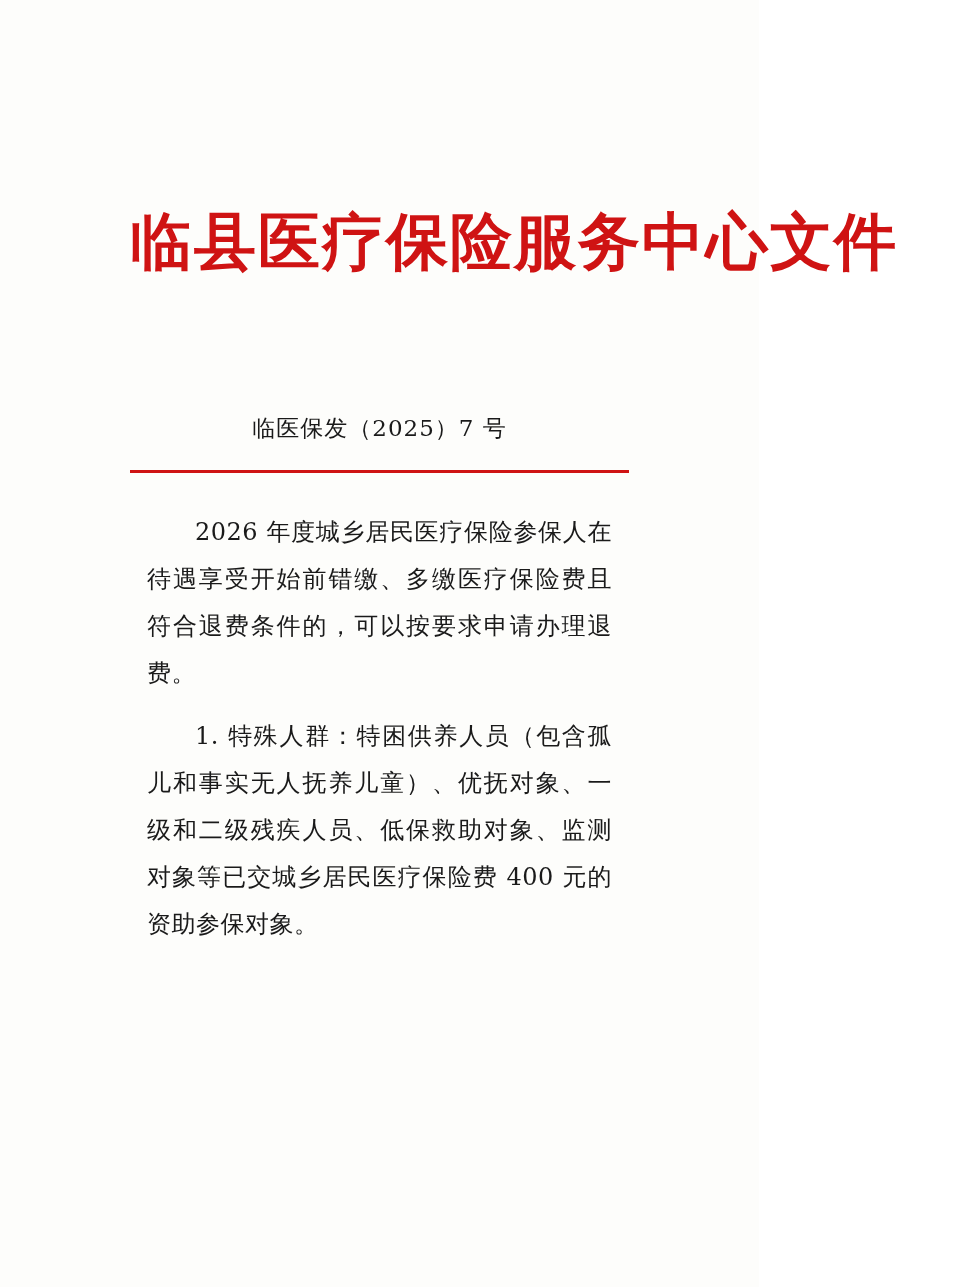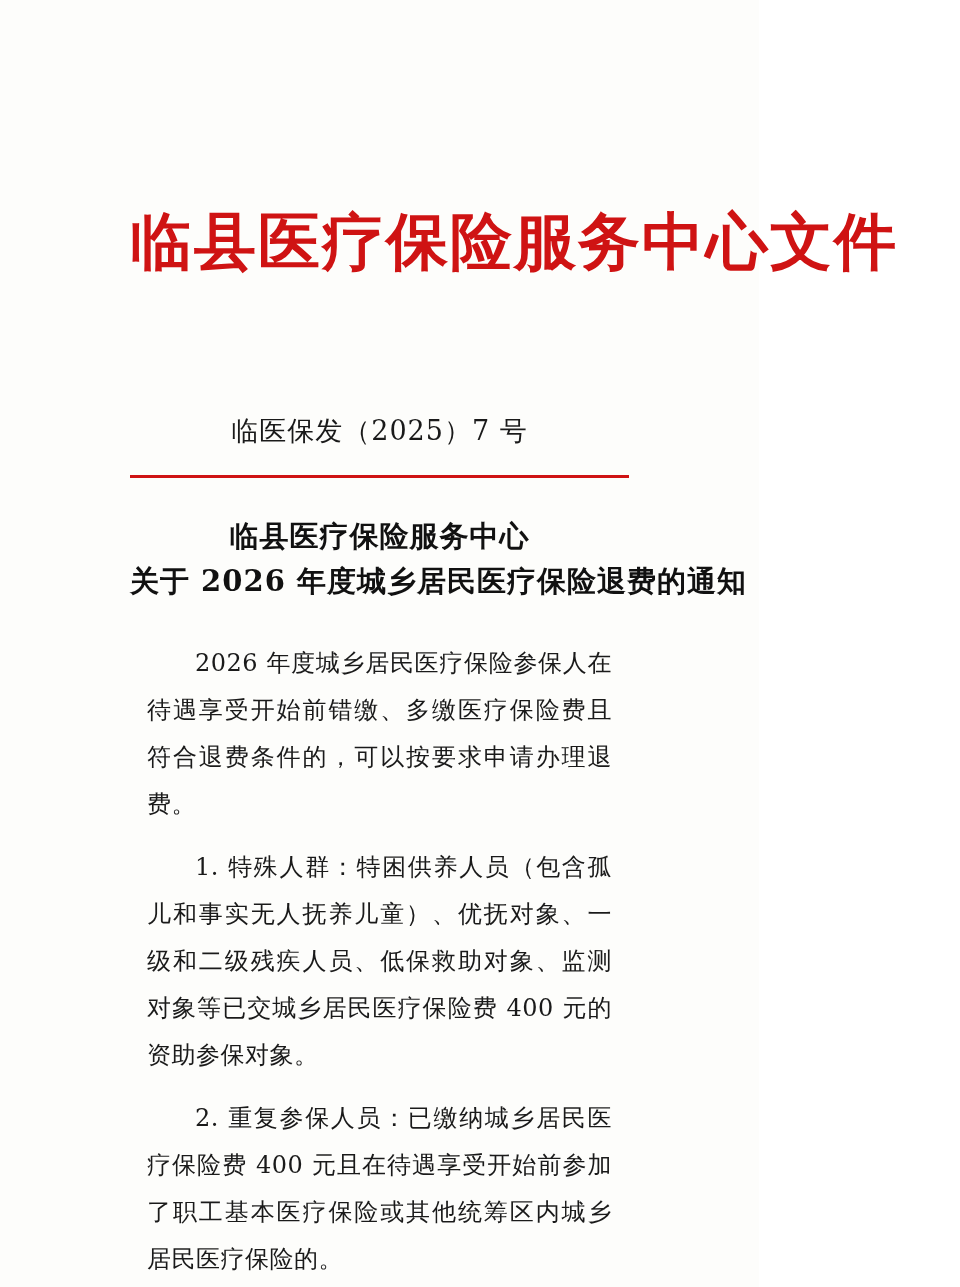--- a/index.html
+++ b/index.html
@@ -31,21 +31,21 @@
     font-weight: 700;
     font-size: 62px;
     letter-spacing: 2px;
     color: #cf1313;
     line-height: 1.15;
     white-space: nowrap;
   }
   .doc-number {
     text-align: center;
     margin-top: 136px;
-    font-size: 27px;
+    font-size: 23px;
     letter-spacing: 1px;
     color: #1a1a1a;
   }
   .red-rule {
     margin-top: 26px;
     height: 3px;
     background: #cf1313;
     width: 100%;
   }
   .main-title {
@@ -88,27 +88,22 @@
 <div class="page">
 
   <div class="doc-header">
     <div class="doc-title-red">临县医疗保险服务中心文件</div>
   </div>
 
   <div class="doc-number">临医保发（2025）7 号</div>
 
   <div class="red-rule"></div>
 
-  <div class="main-title">
-    <span class="line">临县医疗保险服务中心</span>
-    <span class="line">关于 2026 年度城乡居民医疗保险退费的通知</span>
-  </div>
 
   <div class="body-text">
     <p class="para">2026 年度城乡居民医疗保险参保人在待遇享受开始前错缴、多缴医疗保险费且符合退费条件的，可以按要求申请办理退费。</p>
 
 
     <p class="para">1. 特殊人群：特困供养人员（包含孤儿和事实无人抚养儿童）、优抚对象、一级和二级残疾人员、低保救助对象、监测对象等已交城乡居民医疗保险费 400 元的资助参保对象。</p>
 
-    <p class="para">2. 重复参保人员：已缴纳城乡居民医疗保险费 400 元且在待遇享受开始前参加了职工基本医疗保险或其他统筹区内城乡居民医疗保险的。</p>
   </div>
 
 </div>
 
 </body></html>

